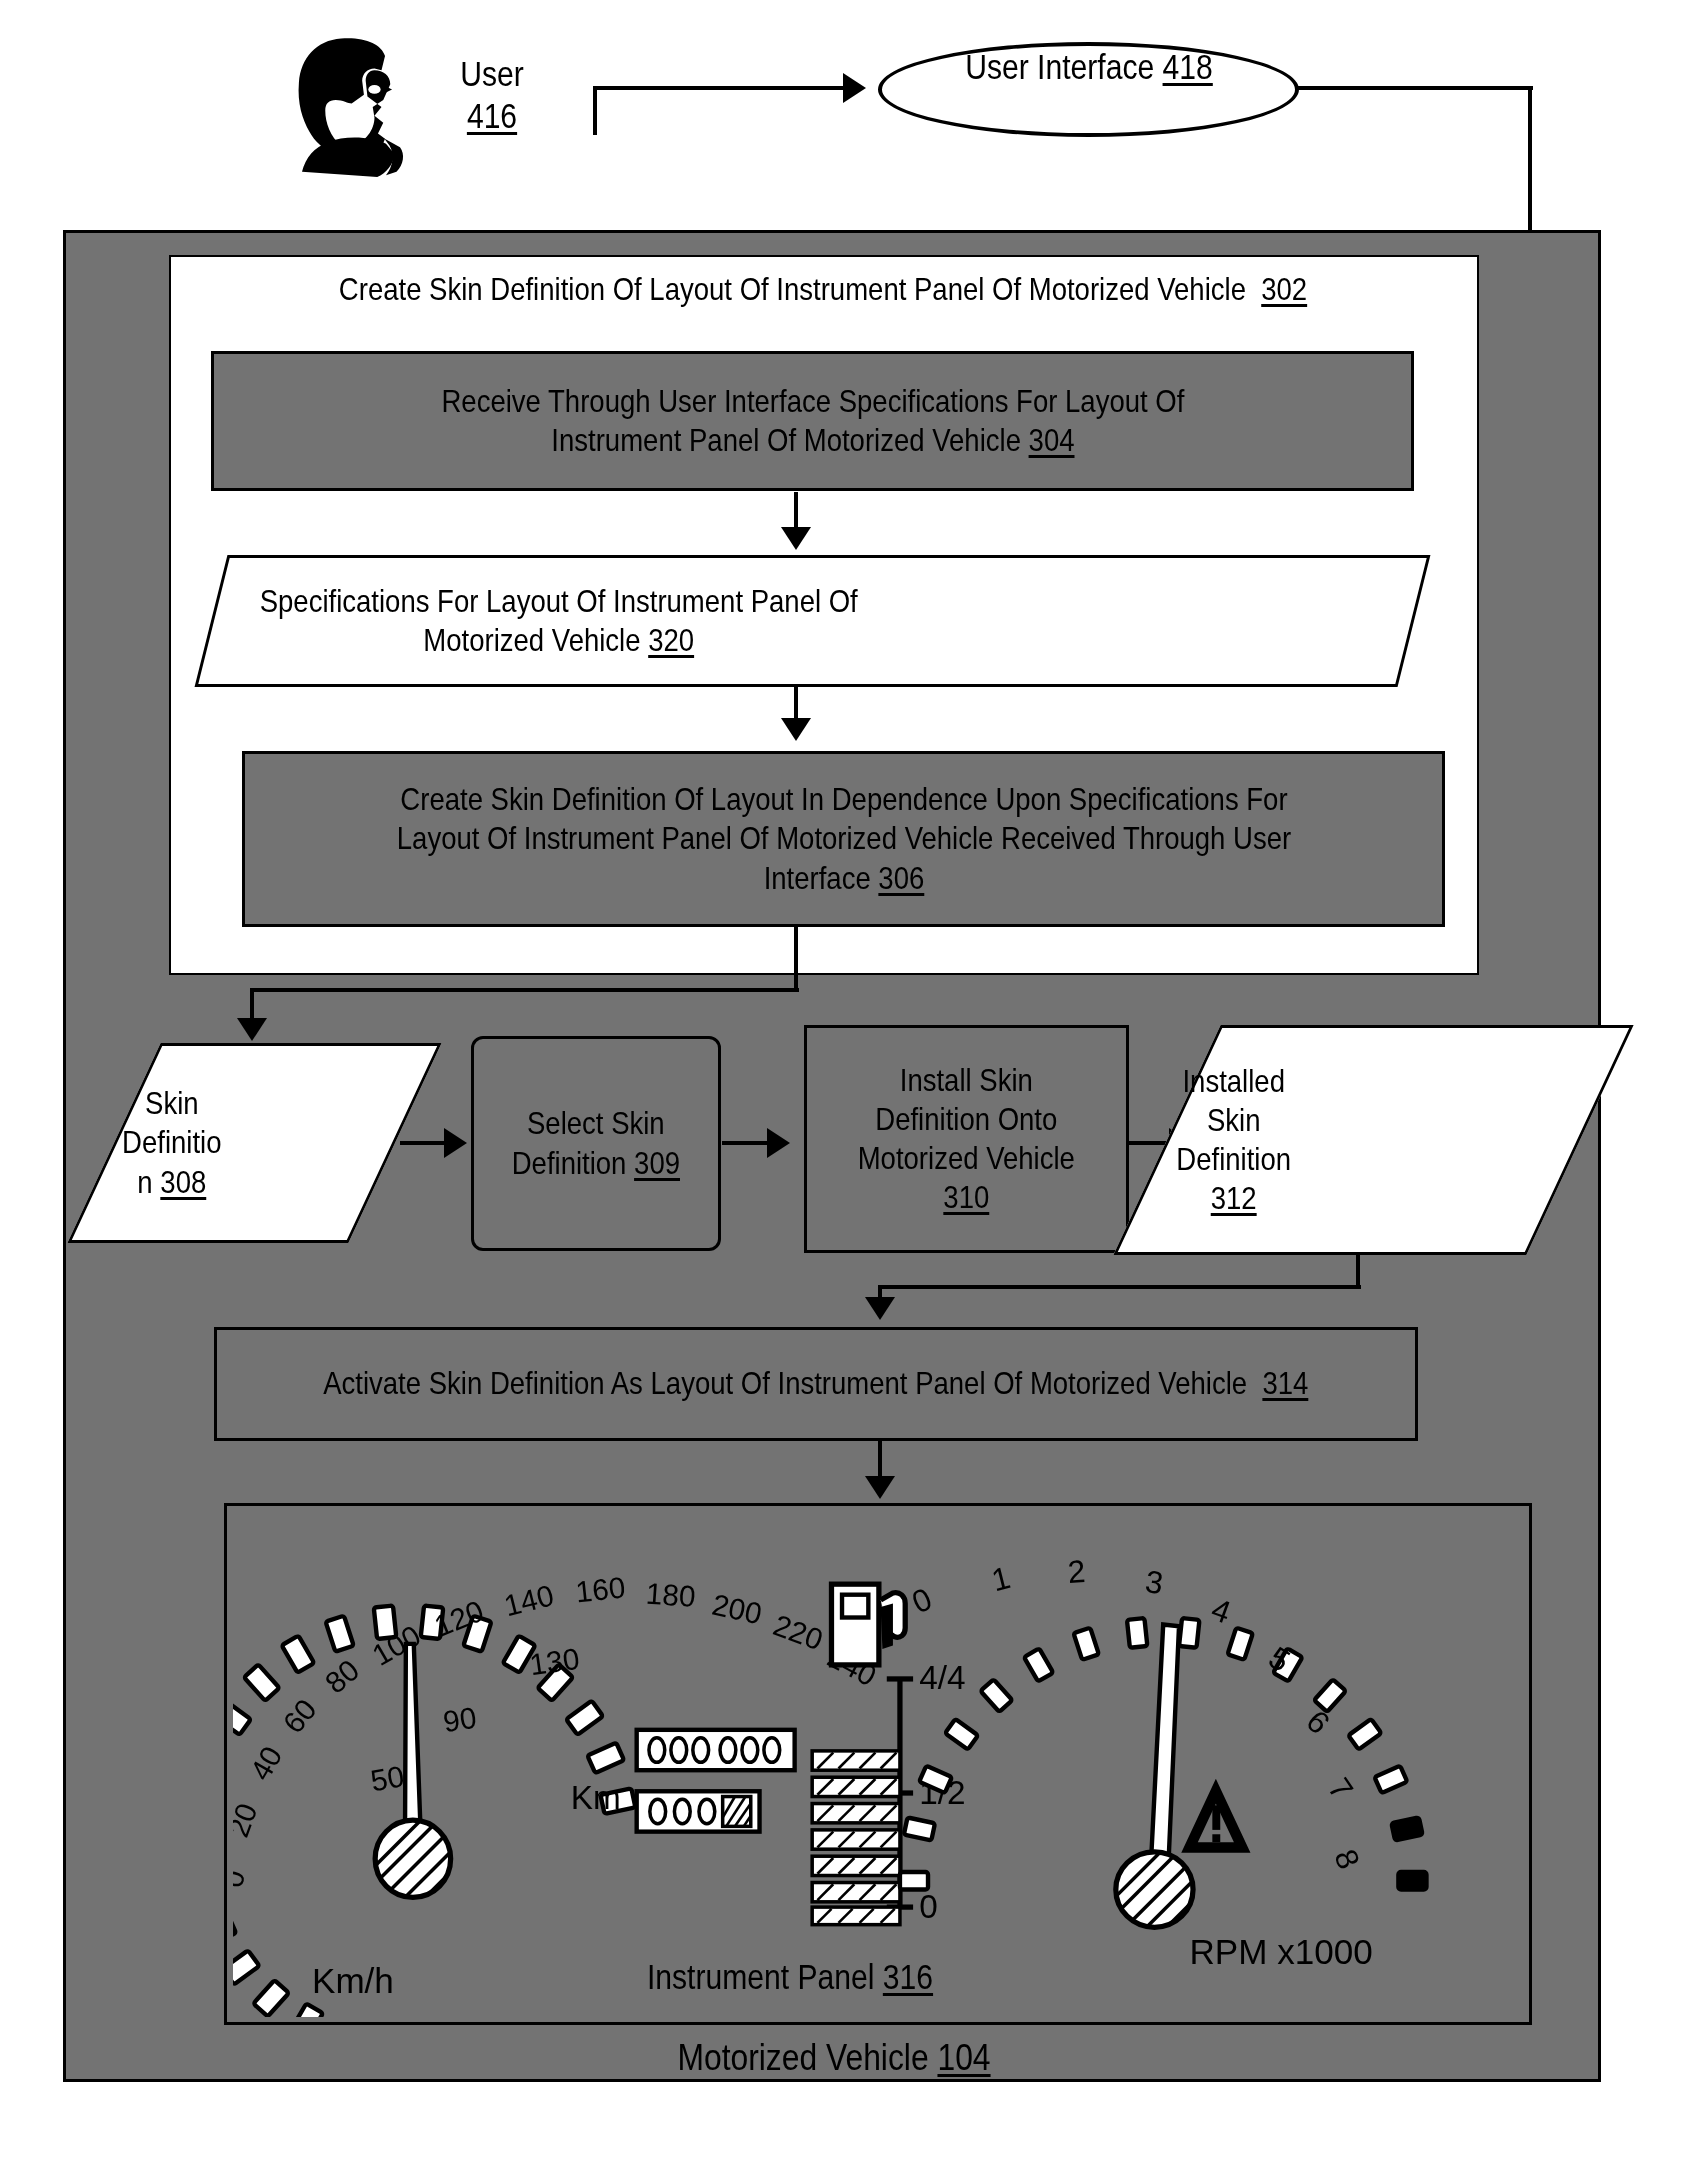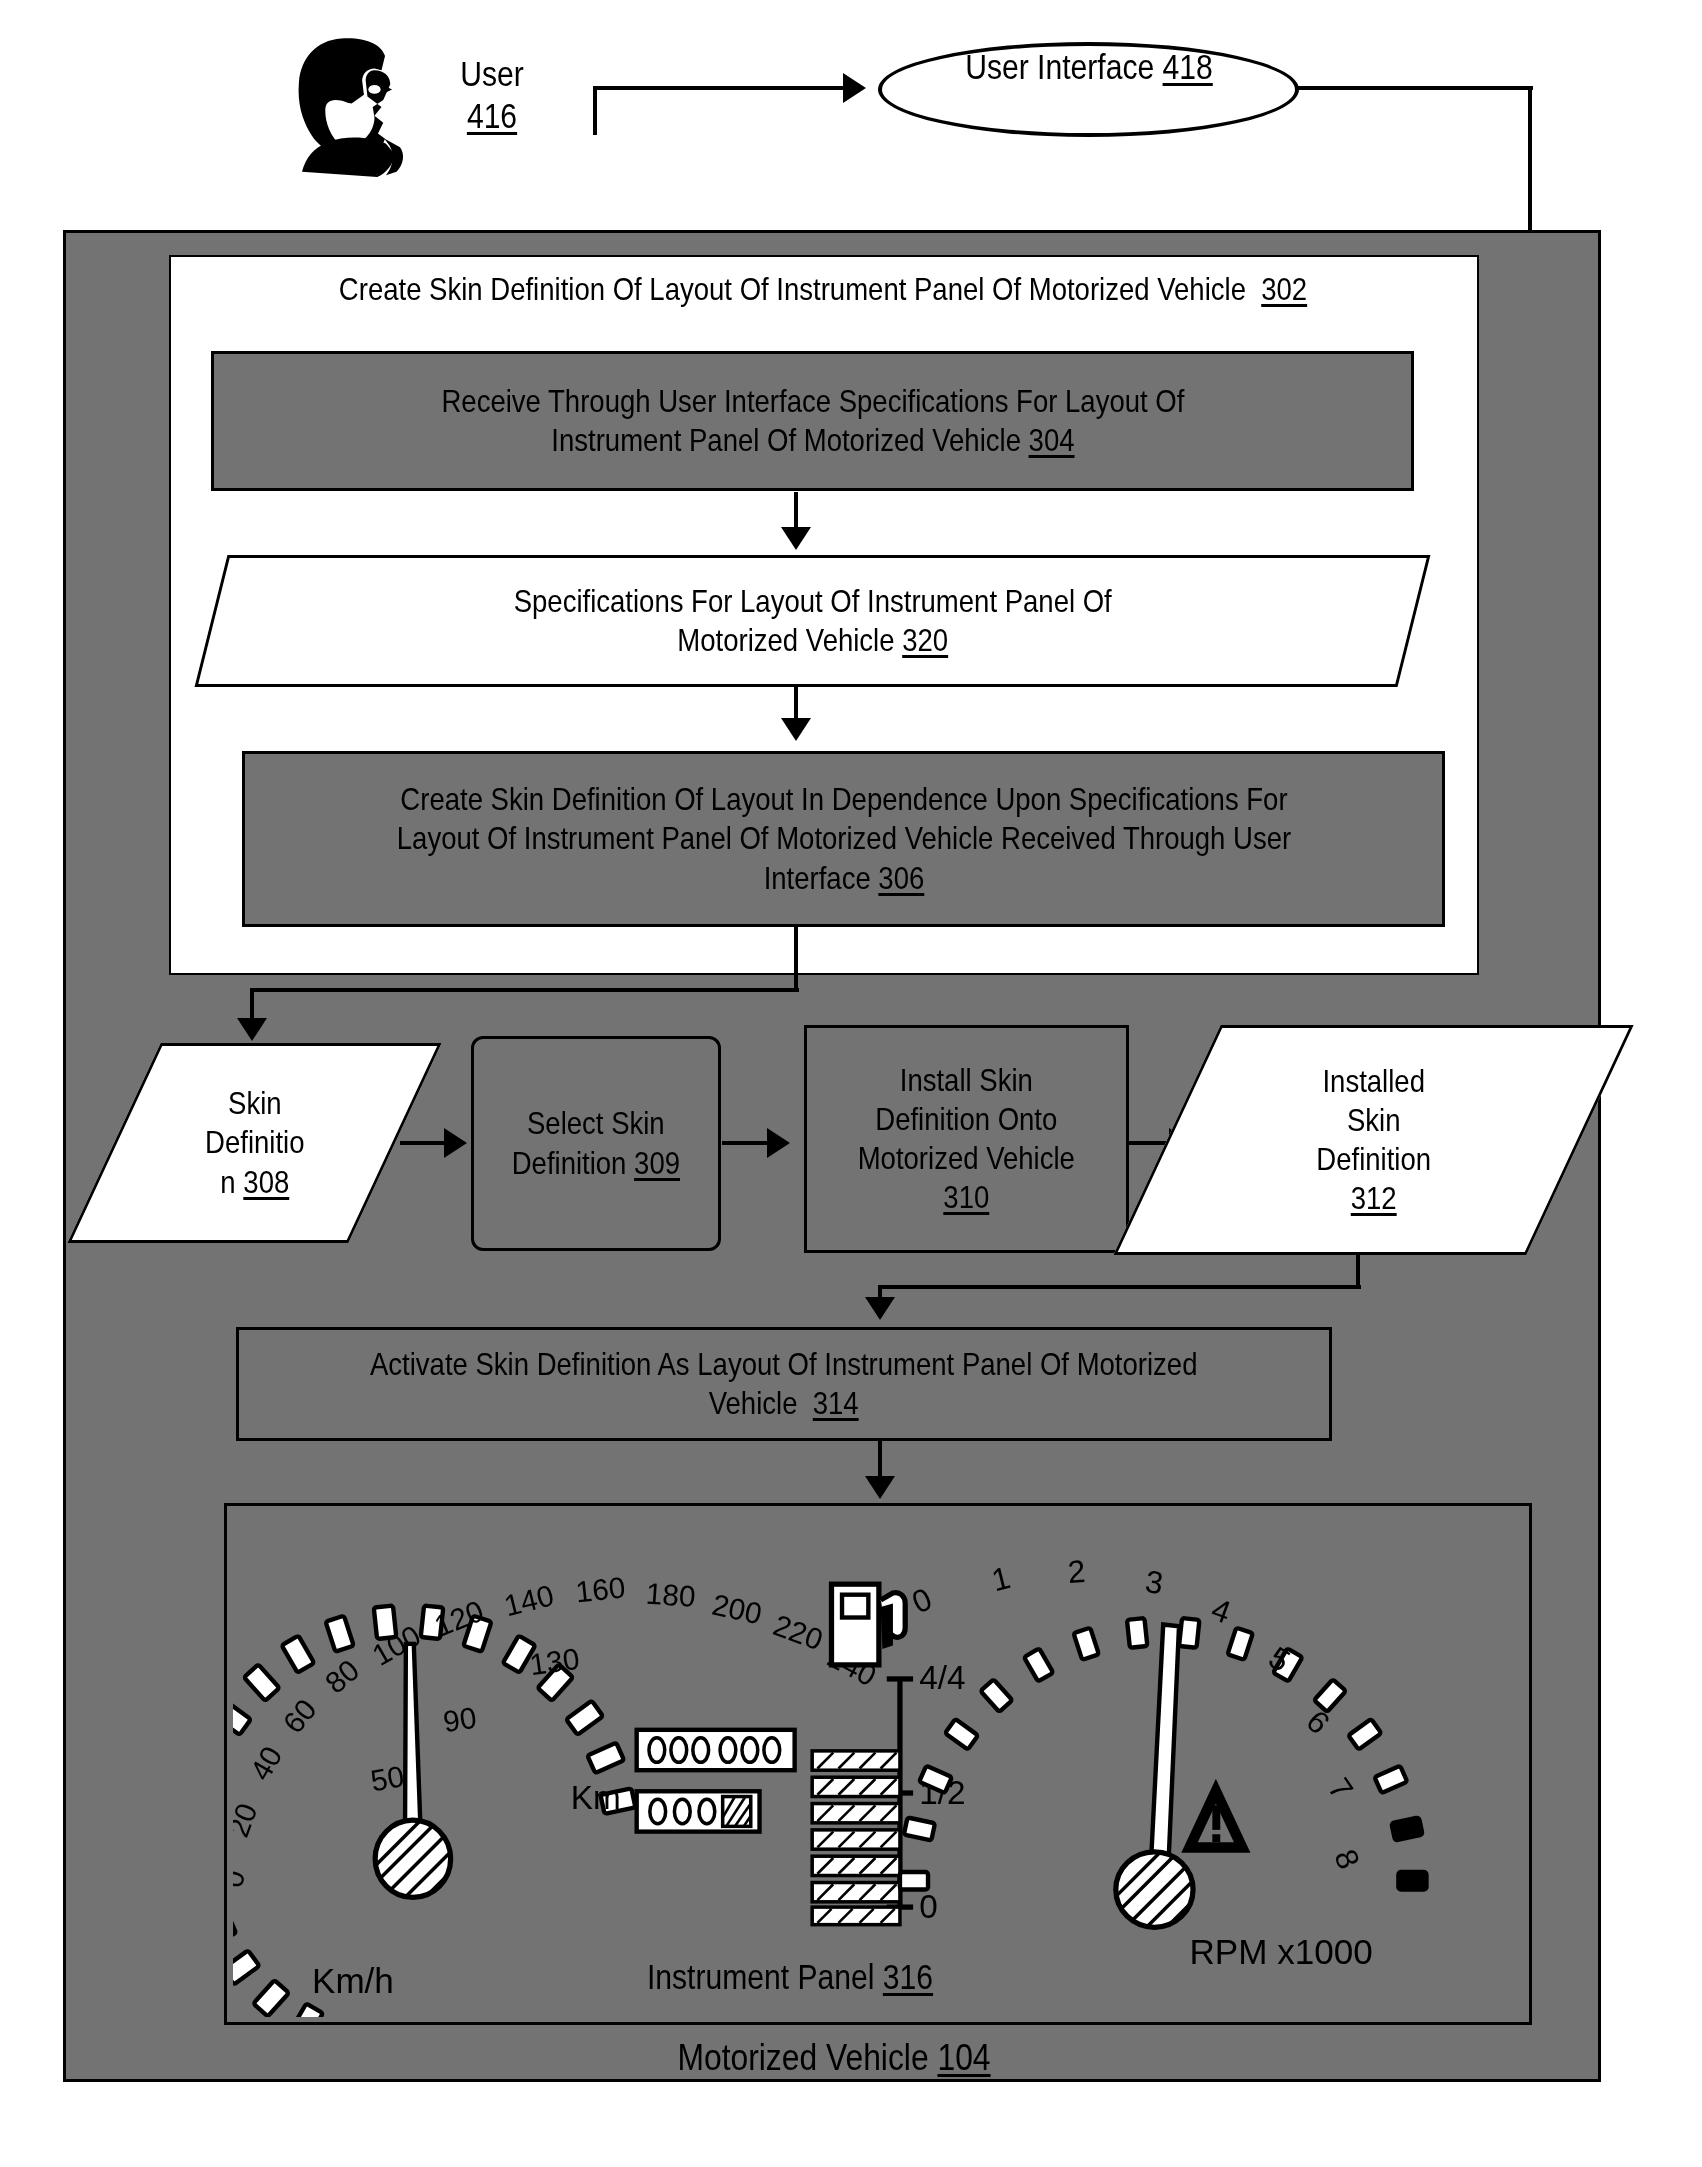--- a/index.html
+++ b/index.html
@@ -25,21 +25,21 @@
   .box3{border:2.6px solid #000;box-sizing:border-box;background:#fff;}
   .skew-wrap{position:absolute;}
   .skew-shape{
     position:absolute;inset:0;
     border:3.5px solid #000;box-sizing:border-box;
     transform:skewX(-20deg);
     background:#fff;
   }
   .skew-shape.s14{transform:skewX(-14deg);}
   .skew-shape.s25{transform:skewX(-25deg);}
-  .skew-label{position:absolute;inset:0;display:flex;align-items:center;justify-content:center;}
+  .skew-label{position:absolute;inset:0;display:flex;align-items:center;justify-content:flex-start;}
 
   
   .oval{
     border:4.4px solid #000;border-radius:50%/50%;box-sizing:border-box;background:#fff;
     display:flex;justify-content:center;
   }
 
   
   .ln-h{background:#000;height:4.4px;}
   .ln-v{background:#000;width:4.4px;}
@@ -191,21 +191,21 @@
       <span class="u">312</span>
     </div>
   </div>
 </div>
 
 <div class="abs ln-v" style="left:1356px;top:1255px;height:33px;"></div>
 <div class="abs ln-h" style="left:878px;top:1285px;width:483px;"></div>
 <div class="abs ln-v" style="left:878px;top:1285px;height:19.3px;"></div>
 <div class="abs arr-down" style="left:865px;top:1297px;"></div>
 
-<div class="abs box" style="left:236px;top:1327px;width:1096px;height:114px;">
+<div class="abs box" style="left:214px;top:1327px;width:1204px;height:114px;">
   <div class="boxtext">
     <div class="txt" style="font-size:32px;">
       <span>Activate Skin Definition As Layout Of Instrument Panel Of Motorized Vehicle</span>&nbsp;&nbsp;<span class="u">314</span>
     </div>
   </div>
 </div>
 
 <div class="abs ln-v" style="left:878px;top:1441px;height:42px;"></div>
 <div class="abs arr-down" style="left:865px;top:1476px;"></div>
 

